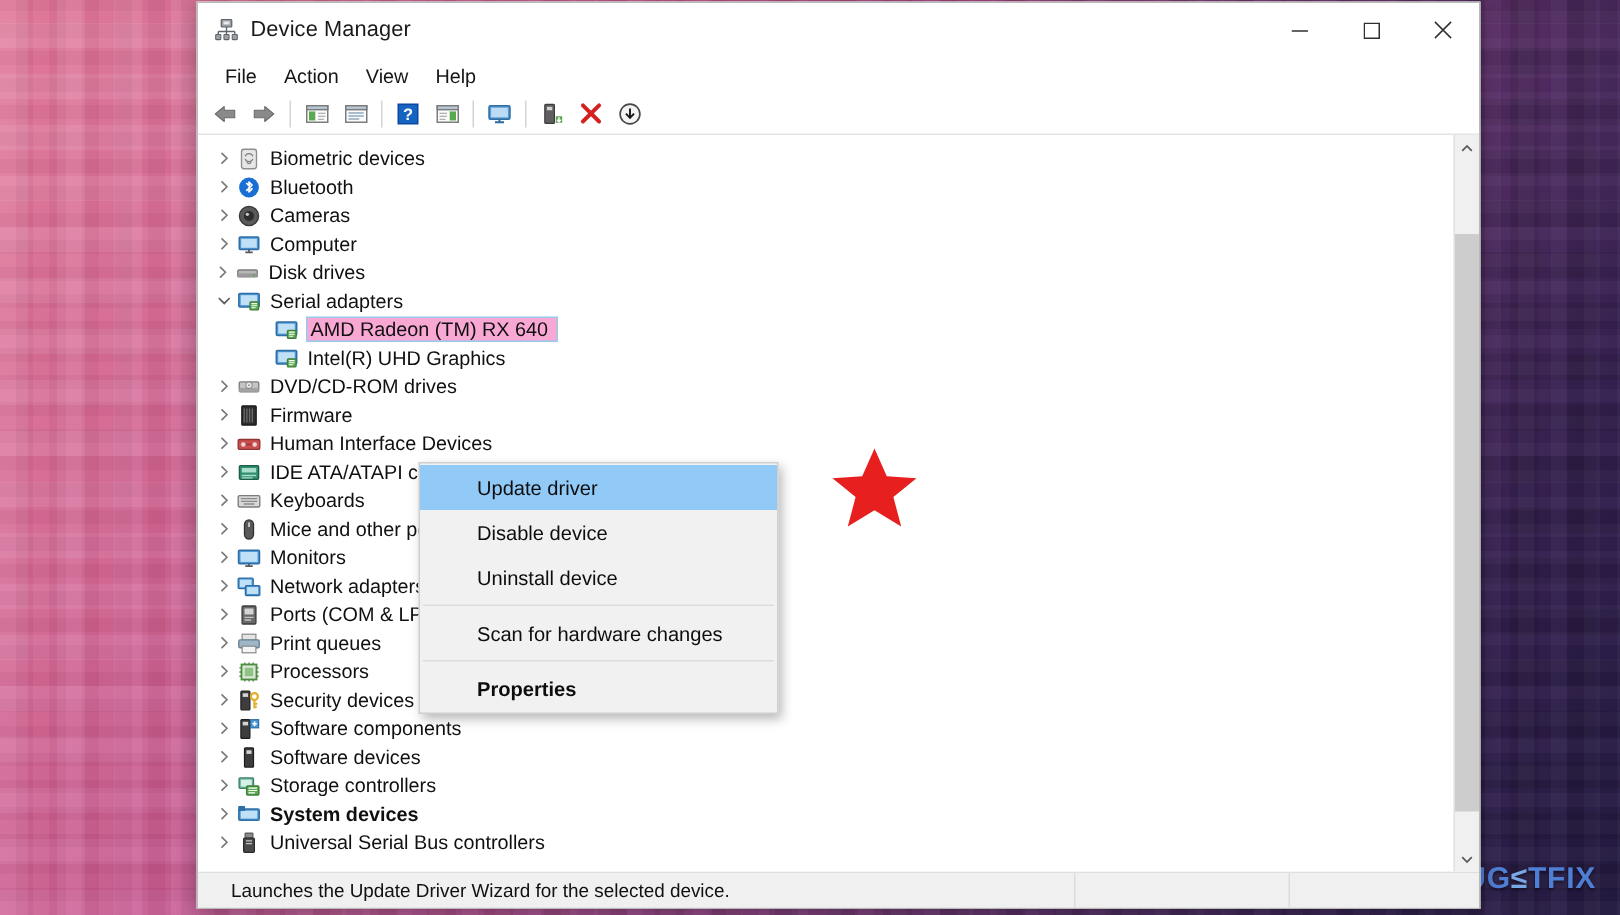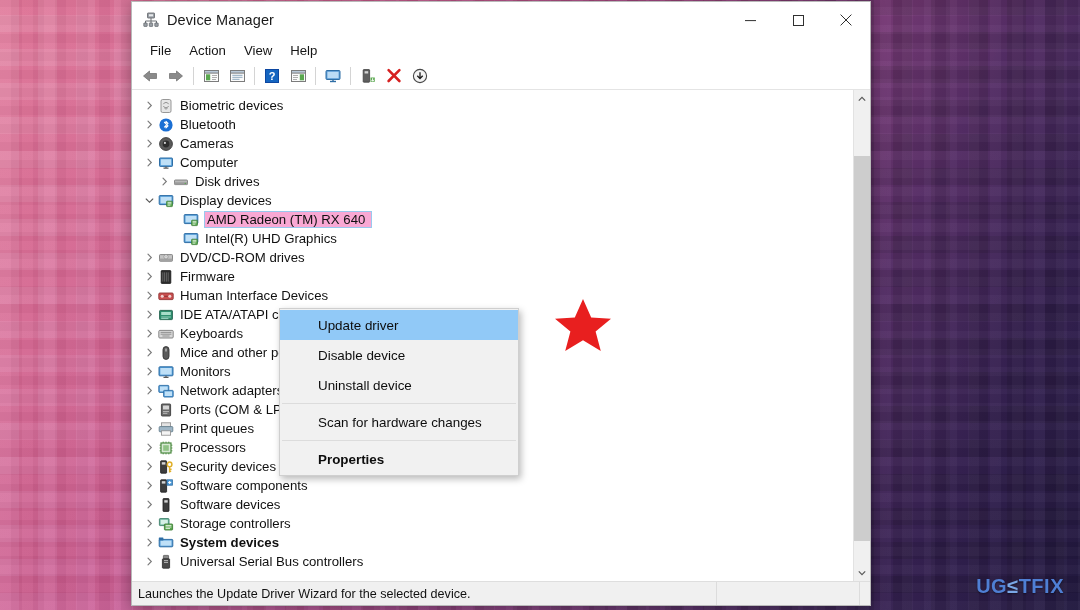--- a/index.html
+++ b/index.html
@@ -70,21 +70,21 @@
     user-select: none;
     text-align: right;
   }
   #watermark .wm-mid { color: #7aa7e6; }
 
   
   #window {
     position: absolute;
     left: 131px;
     top: 1px;
-    width: 740px;
+    width: 856px;
     height: 605px;
     background: #ffffff;
     border: 1px solid #b9b9b9;
     display: flex;
     flex-direction: column;
     box-shadow: 0 3px 14px rgba(0,0,0,.32);
   }
 
   
   #titlebar {
@@ -233,21 +233,21 @@
     flex: 0 0 24px;
     background: #f0f0f0;
     border-top: 1px solid #dededE;
     display: flex;
     align-items: center;
     font-size: 12.6px;
     color: #111;
   }
   #status-main {
     flex: 0 0 584px;
-    padding-left: 6px;
+    padding-left: 22px;
     white-space: nowrap;
     overflow: hidden;
   }
   .status-panel {
     height: 100%;
     border-left: 1px solid #dcdcdc;
   }
   #status-p2 { flex: 0 0 143px; }
   #status-p3 { flex: 1 1 auto; }
 
@@ -472,21 +472,21 @@
             </span>
             <span class="ti">
               <svg width="16" height="16" viewBox="0 0 16 16">
                 <rect x="1.5" y="3" width="13" height="8.4" rx=".7" fill="#4f9ad6" stroke="#2f6ea5" stroke-width="1"></rect>
                 <rect x="2.8" y="4.2" width="10.4" height="6" fill="#bfe0f7"></rect>
                 <path d="M5.5 13.2 H10.5 M8 11.4 V13.2" stroke="#5a5a5a" stroke-width="1.2"></path>
               </svg>
             </span>
             <span class="tl">Computer</span>
           </div>
-          <div class="tree-row" style="padding-left: 24px;">
+          <div class="tree-row" style="padding-left: 8px;">
             <span class="tw">
               <svg width="9" height="9" viewBox="0 0 9 9">
                 <path d="M3 1.2 L6.3 4.5 L3 7.8" stroke="#7a7a7a" stroke-width="1.15" fill="none" stroke-linecap="round"></path>
               </svg>
             </span>
             <span class="ti">
               <svg width="16" height="16" viewBox="0 0 16 16">
                 <rect x="1.5" y="6" width="13" height="4.6" rx=".8" fill="#b8b8b8" stroke="#7c7c7c" stroke-width=".9"></rect>
                 <rect x="1.5" y="8.3" width="13" height="2.3" fill="#9a9a9a"></rect>
                 <circle cx="12.3" cy="9.4" r=".7" fill="#5aa84f"></circle>
@@ -501,21 +501,21 @@
               </svg>
             </span>
             <span class="ti">
               <svg width="16" height="16" viewBox="0 0 16 16">
                 <rect x="1.2" y="2.6" width="13.6" height="9" rx=".8" fill="#4f9ad6" stroke="#2f6ea5" stroke-width="1"></rect>
                 <rect x="2.5" y="3.8" width="11" height="6.6" fill="#bfe0f7"></rect>
                 <rect x="8.6" y="8.2" width="5.8" height="5.4" rx=".6" fill="#5aa84f" stroke="#3f7f38" stroke-width=".8"></rect>
                 <path d="M9.6 9.4 H13.4 M9.6 10.8 H13.4 M9.6 12.2 H12.4" stroke="#ffffff" stroke-width=".7"></path>
               </svg>
             </span>
-            <span class="tl">Display devices</span>
+            <span class="tl">Serial adapters</span>
           </div>
           <div class="tree-row selected" style="padding-left: 34px;">
             <span class="tw"></span>
             <span class="ti">
               <svg width="16" height="16" viewBox="0 0 16 16">
                 <rect x="1.2" y="2.6" width="13.6" height="9" rx=".8" fill="#4f9ad6" stroke="#2f6ea5" stroke-width="1"></rect>
                 <rect x="2.5" y="3.8" width="11" height="6.6" fill="#bfe0f7"></rect>
                 <rect x="8.6" y="8.2" width="5.8" height="5.4" rx=".6" fill="#5aa84f" stroke="#3f7f38" stroke-width=".8"></rect>
                 <path d="M9.6 9.4 H13.4 M9.6 10.8 H13.4 M9.6 12.2 H12.4" stroke="#ffffff" stroke-width=".7"></path>
               </svg>

